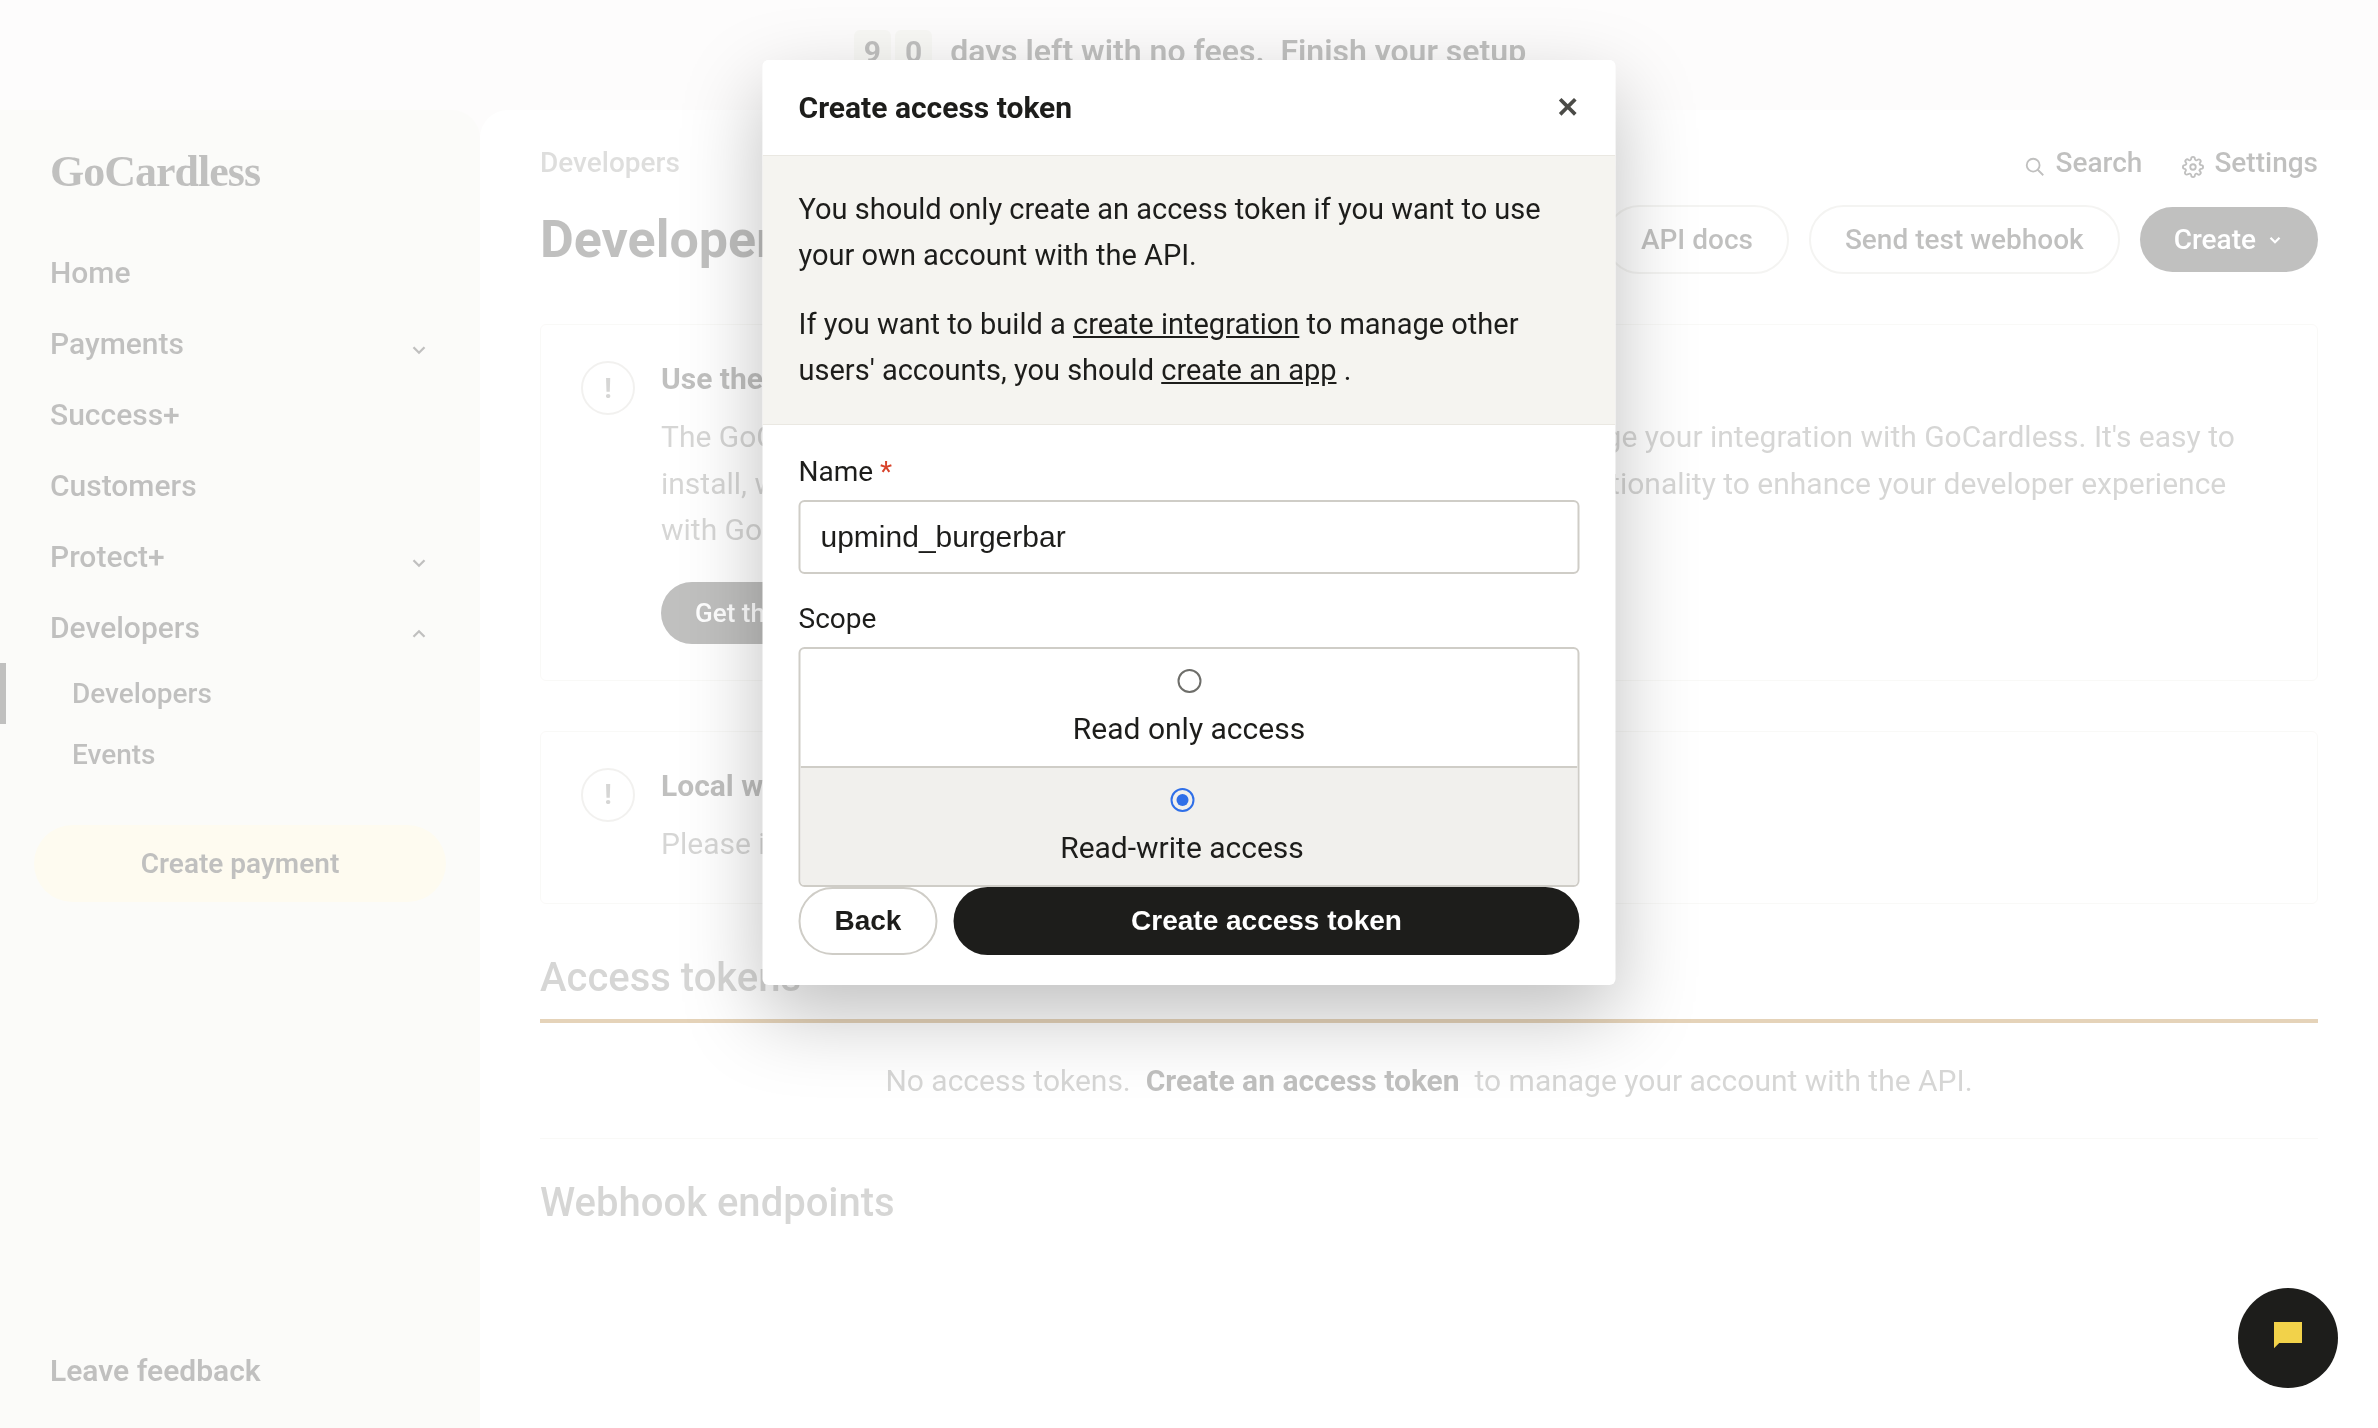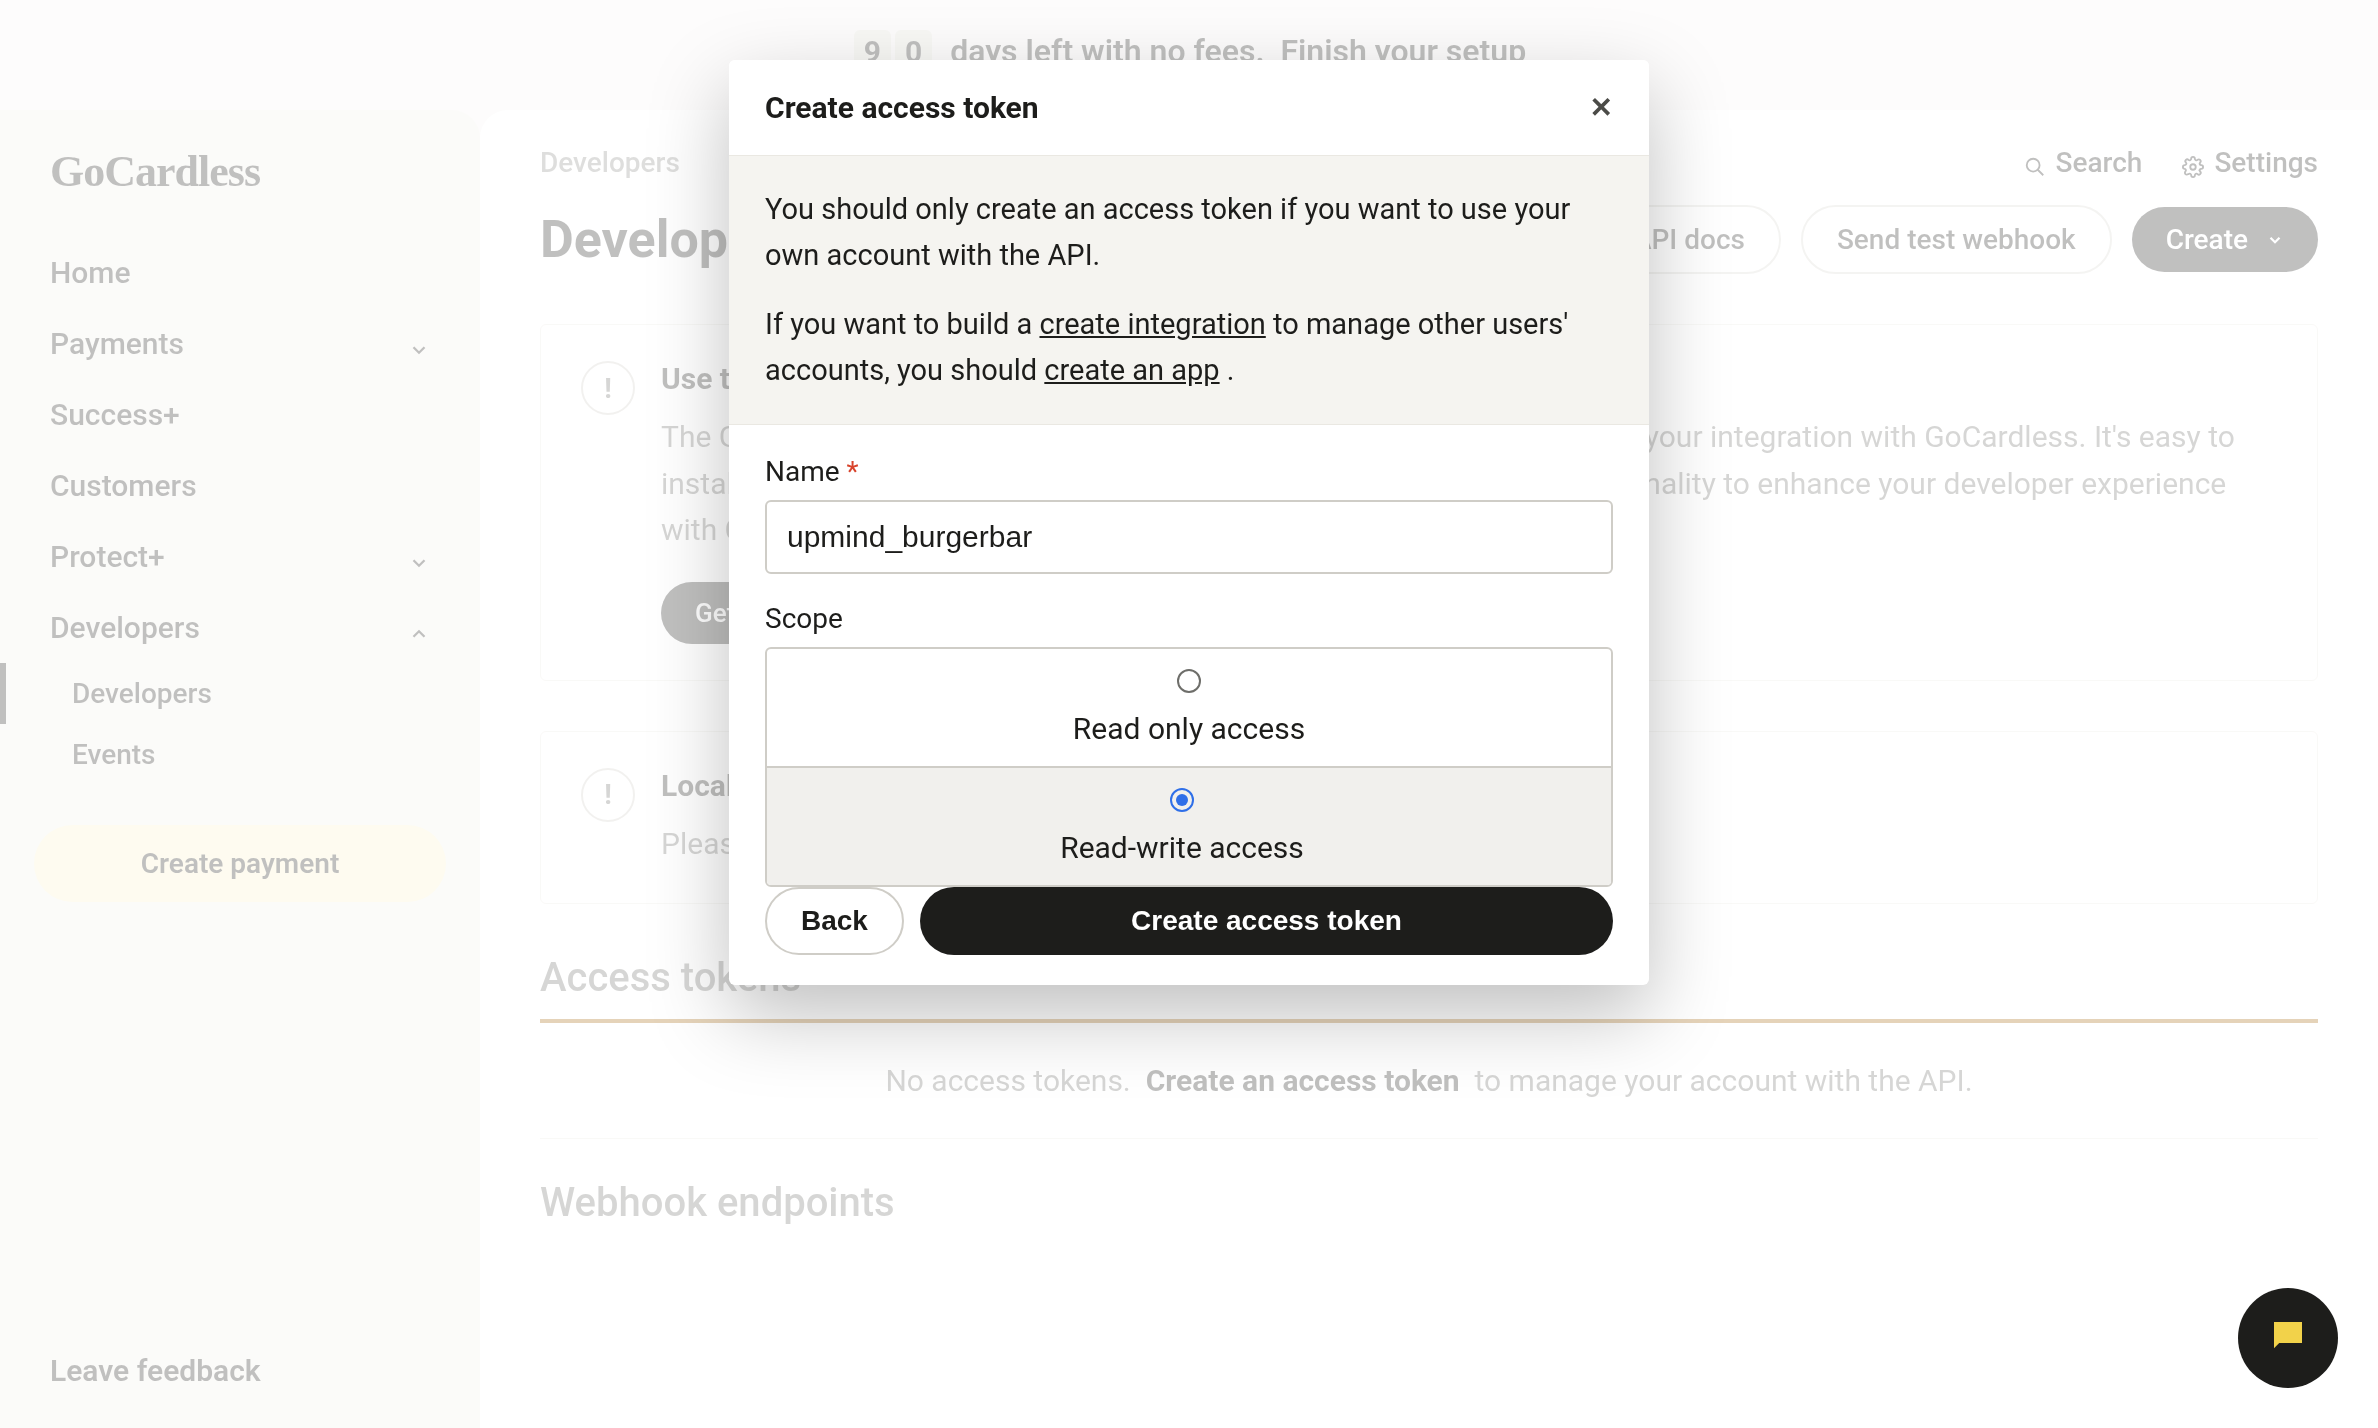--- a/index.html
+++ b/index.html
@@ -110,21 +110,21 @@
   .page-title { font-size: 52px; font-weight: 700; color:#1d1d1b;}
   .title-actions { display:flex; gap:20px; align-items:center;}
   .pill-btn {
     border-radius: 999px;
     padding: 16px 34px;
     font-size: 28px;
     font-weight: 500;
     cursor: pointer;
   }
   .pill-outline { background:#fff; border:2px solid #d8d6d0; color:#1d1d1b;}
-  .pill-primary { background:#1d1d1b; color:#fff; border:none; display:flex; align-items:flex-start; gap:18px;}
+  .pill-primary { background:#1d1d1b; color:#fff; border:none; display:flex; align-items:flex-start; gap:10px;}
   .pill-primary .chev-small svg { width:18px; height:18px; stroke:#fff; fill:none; stroke-width:3;}
 
   .card {
     border:1px solid #eae8e2;
     border-radius: 6px;
     padding: 36px 40px;
     margin-bottom: 50px;
     background:#fff;
   }
   .card-h { display:flex; gap:26px; align-items:flex-start;}
@@ -158,21 +158,21 @@
     background: rgba(255,255,255,0.72);
     z-index: 50;
   }
 
   
   .modal {
     position: absolute;
     z-index: 100;
     left: 50%; top: 60px;
     transform: translateX(-50%);
-    width: 920px;
+    width: 853px;
     background: #fff;
     border-radius: 6px;
     box-shadow: 0 30px 80px rgba(0,0,0,0.25);
     overflow: hidden;
   }
   .modal-header {
     display:flex; justify-content:space-between; align-items:center;
     padding: 30px 36px;
     border-bottom: 1px solid #eae8e2;
     background:#fff;

